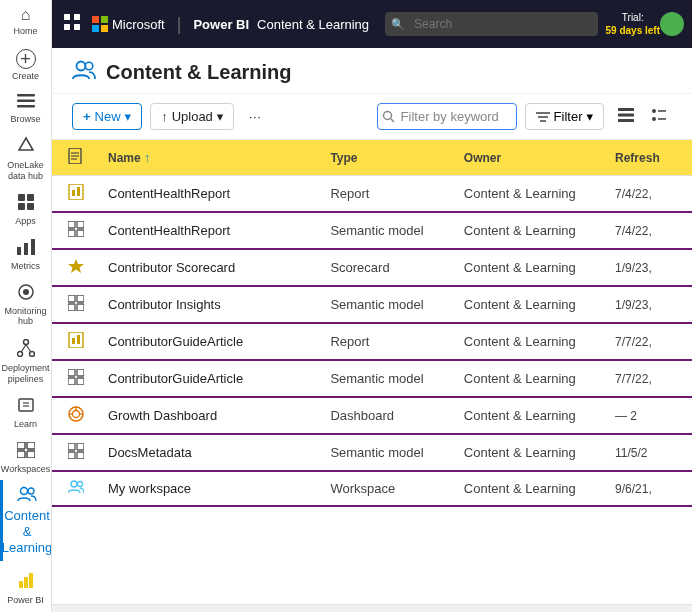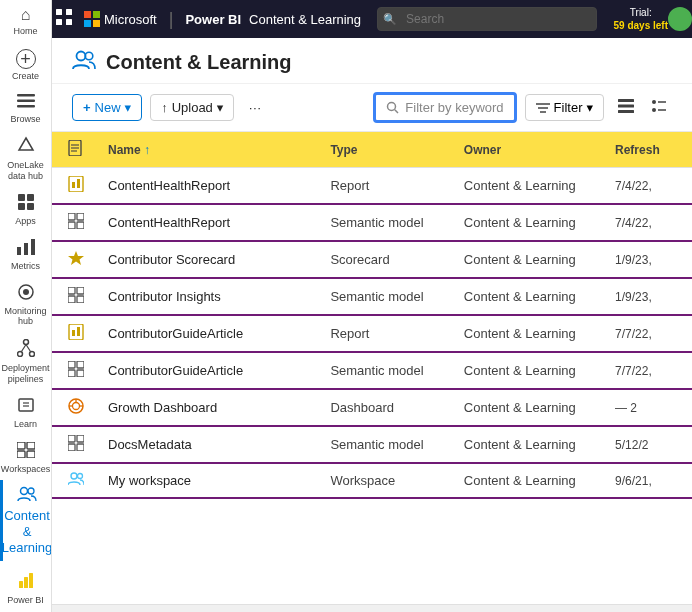--- a/index.html
+++ b/index.html
@@ -42,24 +42,24 @@
       flex: 1;
       display: flex;
       flex-direction: column;
       height: 612px;
       overflow: hidden;
     }
 
     
     .topbar {
       background: #1a1a2e;
-      height: 38px;
-      display: flex;
-      align-items: center;
-      padding: 0 0;
+      height: 48px;
+      display: flex;
+      align-items: center;
+      padding: 0 8px;
       gap: 8px;
       flex-shrink: 0;
     }
     .topbar-grid {
       color: white;
       font-size: 16px;
       cursor: pointer;
       padding: 4px;
     }
     .topbar-logo {
@@ -191,23 +191,23 @@
     .filter-area {
       margin-left: auto;
       display: flex;
       align-items: center;
       gap: 8px;
     }
     .filter-keyword {
       display: flex;
       align-items: center;
       gap: 6px;
-      border: 3px solid #3b82f6;
+      border: 1px solid #3b82f6;
       border-radius: 4px;
-      padding: 5px 10px;
+      padding: 5px 4px;
       font-size: 13px;
       color: #666;
       background: #fff;
       cursor: text;
       min-width: 140px;
     }
     .filter-btn {
       display: flex;
       align-items: center;
       gap: 4px;
@@ -695,21 +695,21 @@
     <td>
       <span class="item-name">DocsMetadata</span>
     </td>
     <td>
       <span class="type-label">Semantic model</span>
     </td>
     <td>
       <span class="owner-label">Content &amp; Learning</span>
     </td>
     <td>
-      <span class="refresh-label">5/12/2</span>
+      <span class="refresh-label">11/5/2</span>
     </td>
   </tr>
             <tr>
     <td>
       <span><svg width="16" height="14" viewBox="0 0 16 14">
                     <circle cx="6" cy="4" r="3" fill="none" stroke="#4fc3f7" stroke-width="1.4"></circle>
                     <circle cx="12" cy="4" r="2.5" fill="none" stroke="#4fc3f7" stroke-width="1.3"></circle>
                     <path d="M0 13 C0 9 12 9 12 13" fill="none" stroke="#4fc3f7" stroke-width="1.4"></path>
                     <path d="M12 8 C15 8 16 10 16 13" fill="none" stroke="#4fc3f7" stroke-width="1.3"></path>
                   </svg></span>

